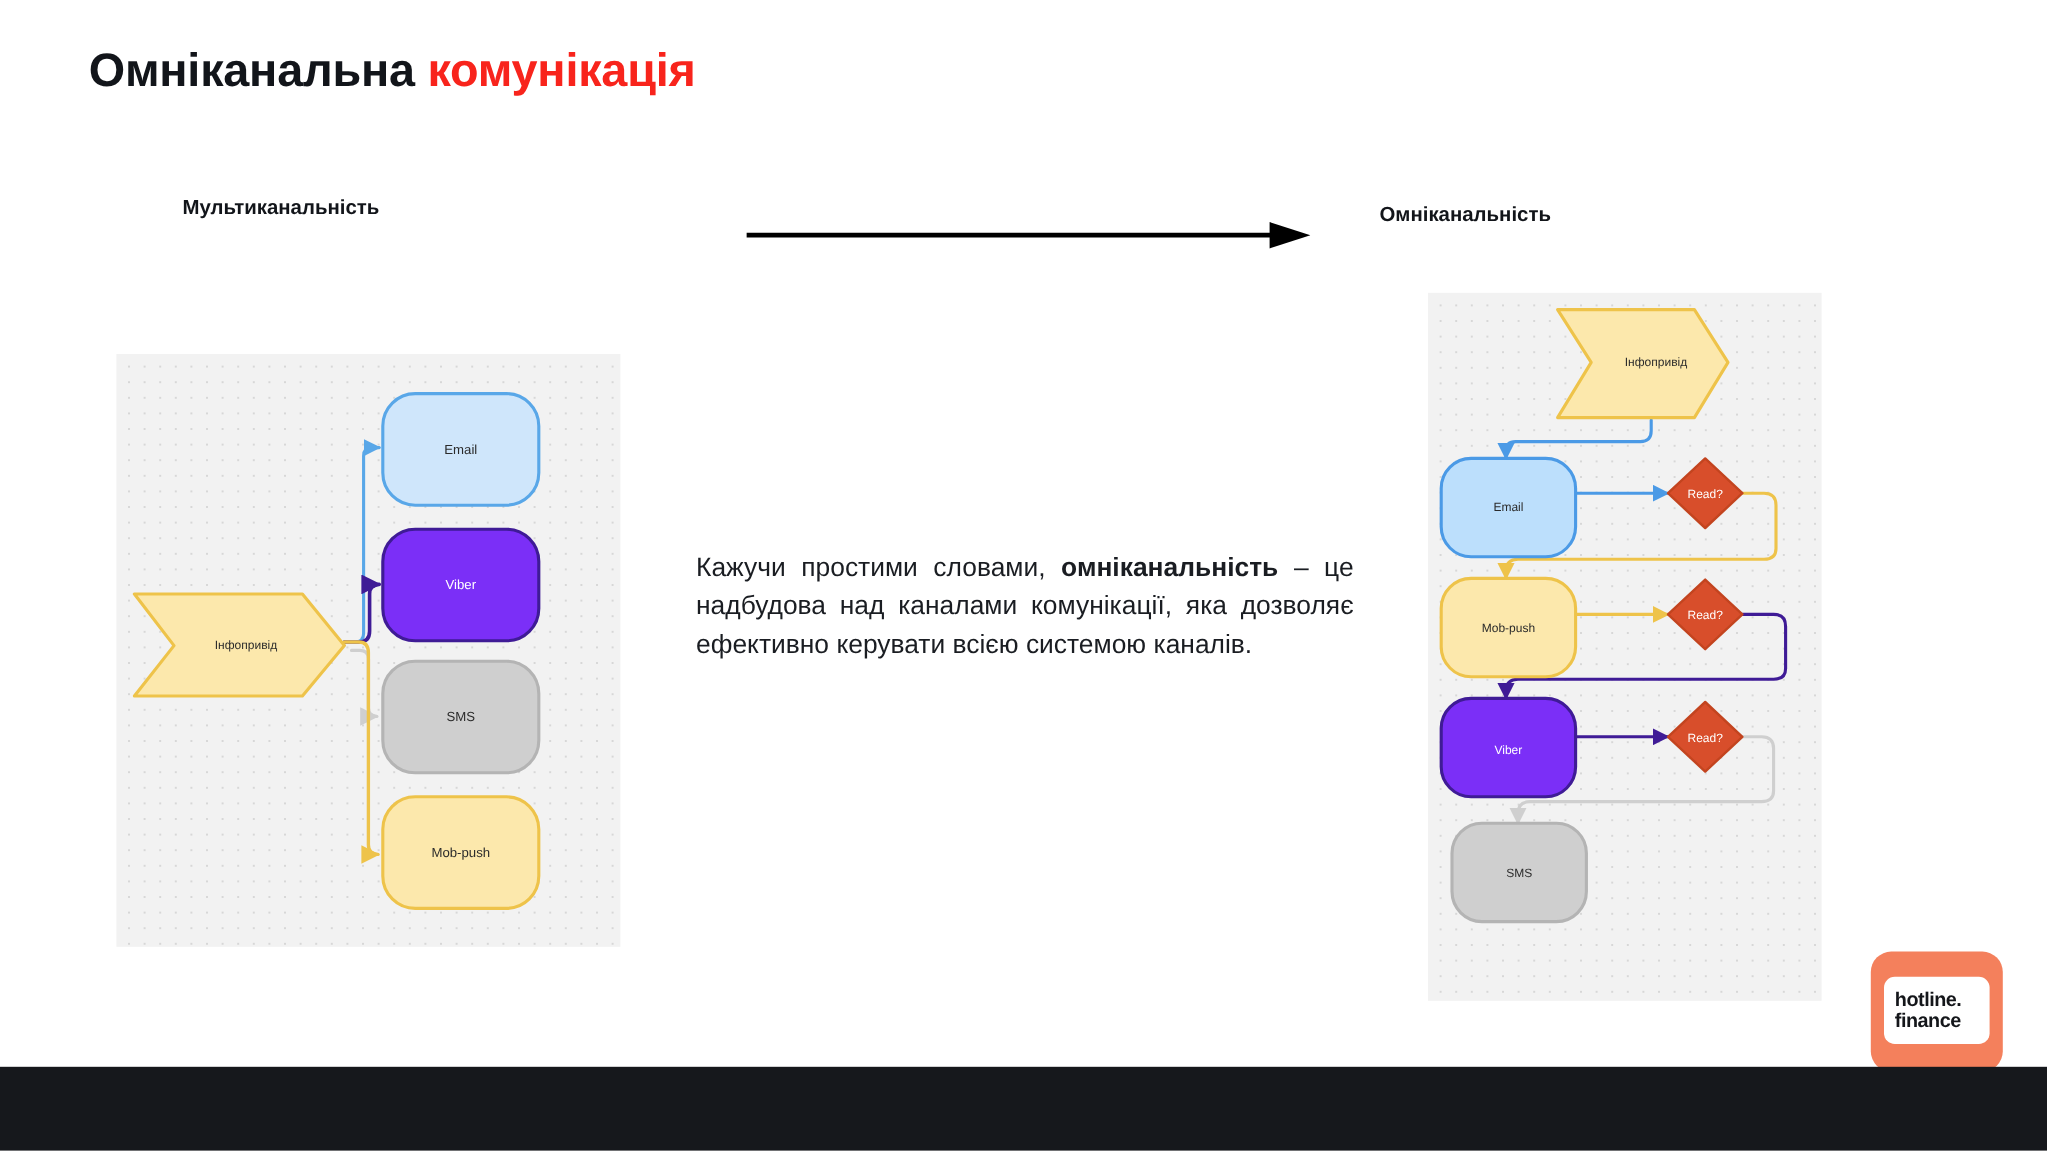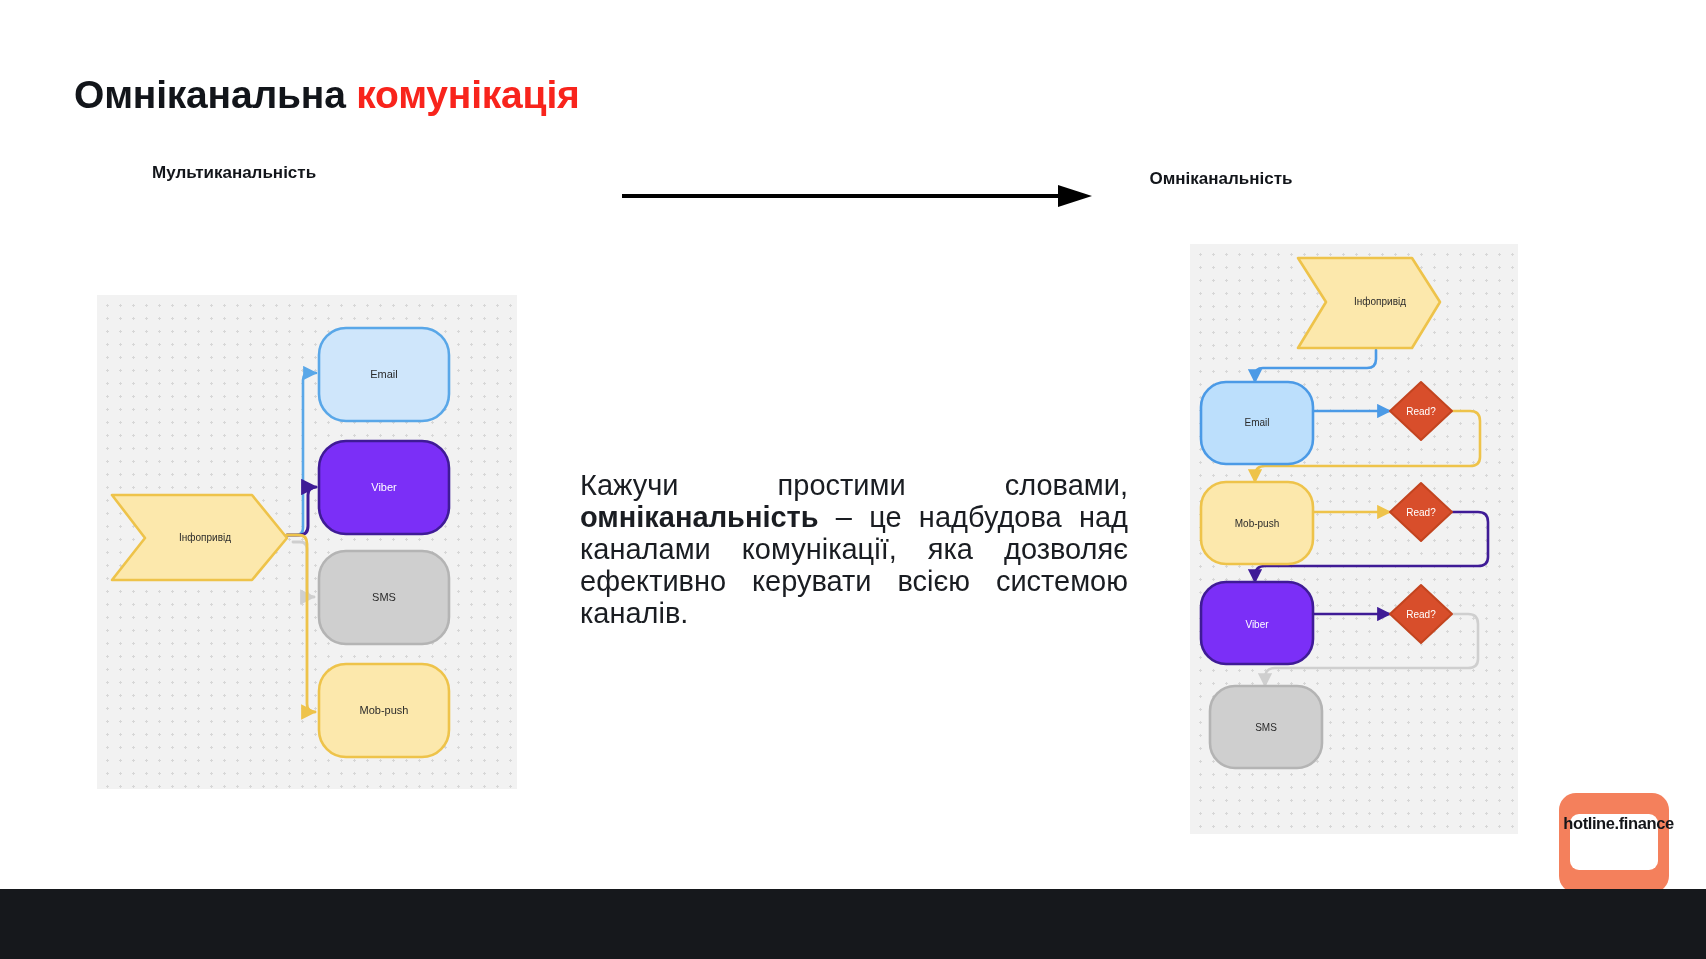--- a/index.html
+++ b/index.html
@@ -22,21 +22,20 @@
   
   .title {
     position: absolute;
     left: 74px;
     top: 38px;
     font-size: 39px;
     font-weight: 700;
     letter-spacing: -0.2px;
     color: #12151a;
     white-space: nowrap;
-    margin-top: 35px;
   }
   .title .accent { color: #f8241c; }
 
   
   .col-heading {
     position: absolute;
     font-size: 17px;
     font-weight: 700;
     color: #12151a;
     white-space: nowrap;
@@ -50,23 +49,23 @@
     left: 622px;
     top: 182px;
     width: 470px;
     height: 28px;
   }
 
   
   .body-text {
     position: absolute;
     left: 580px;
-    top: 469px;
+    top: 457px;
     width: 548px;
-    font-size: 29px;
+    font-size: 22px;
     line-height: 32px;
     color: #1a1d22;
     text-align: justify;
     text-justify: inter-word;
   }
   .body-text b { font-weight: 700; }
 
   
   .diagram {
     position: absolute;
@@ -105,20 +104,21 @@
     width: 88px;
     height: 56px;
     background: #ffffff;
     border-radius: 9px;
   }
   .logo-text {
     position: absolute;
     left: 0; top: 0;
     width: 88px; height: 56px;
     display: flex;
+    flex-direction: column;
     justify-content: center;
     padding-left: 9px;
     font-size: 16.5px;
     font-weight: 700;
     line-height: 18px;
     color: #14161a;
     letter-spacing: -0.4px;
   }
 
   

